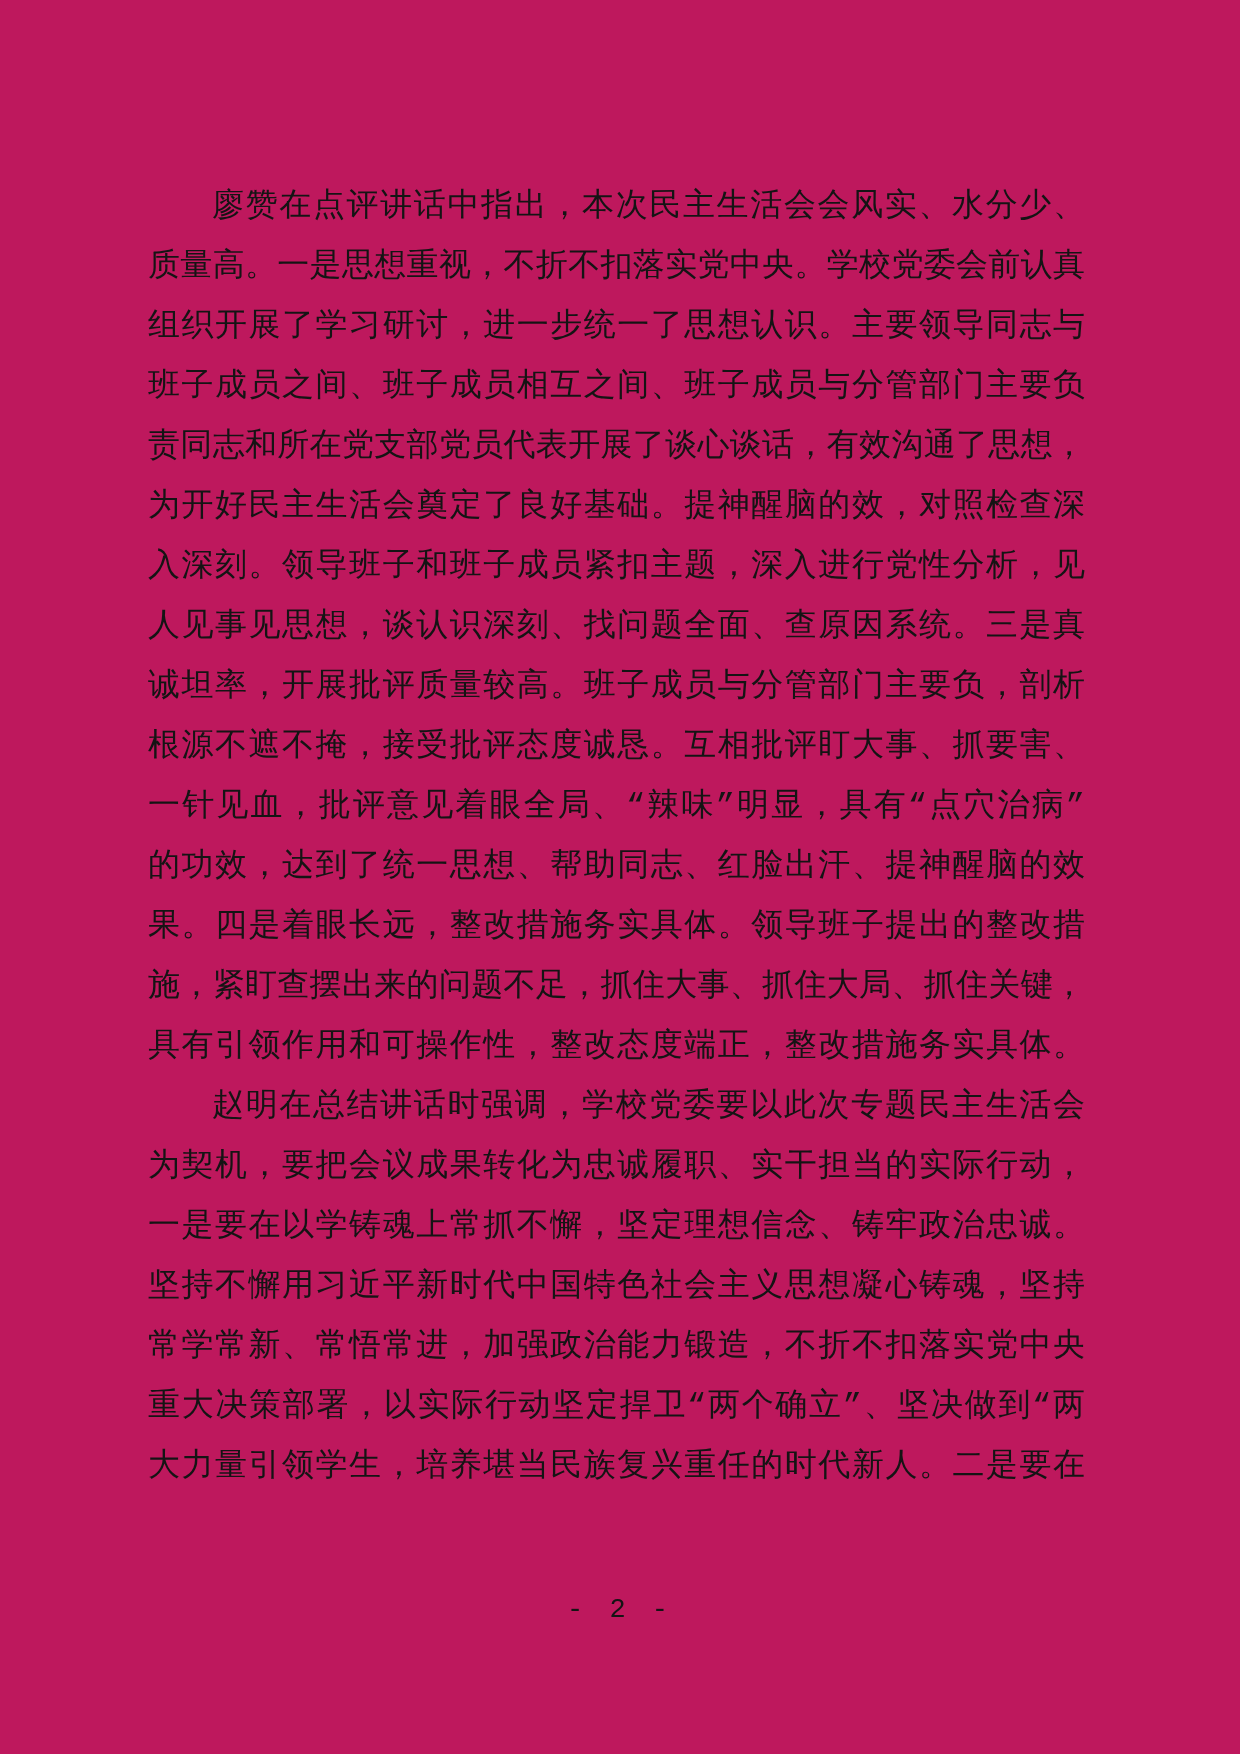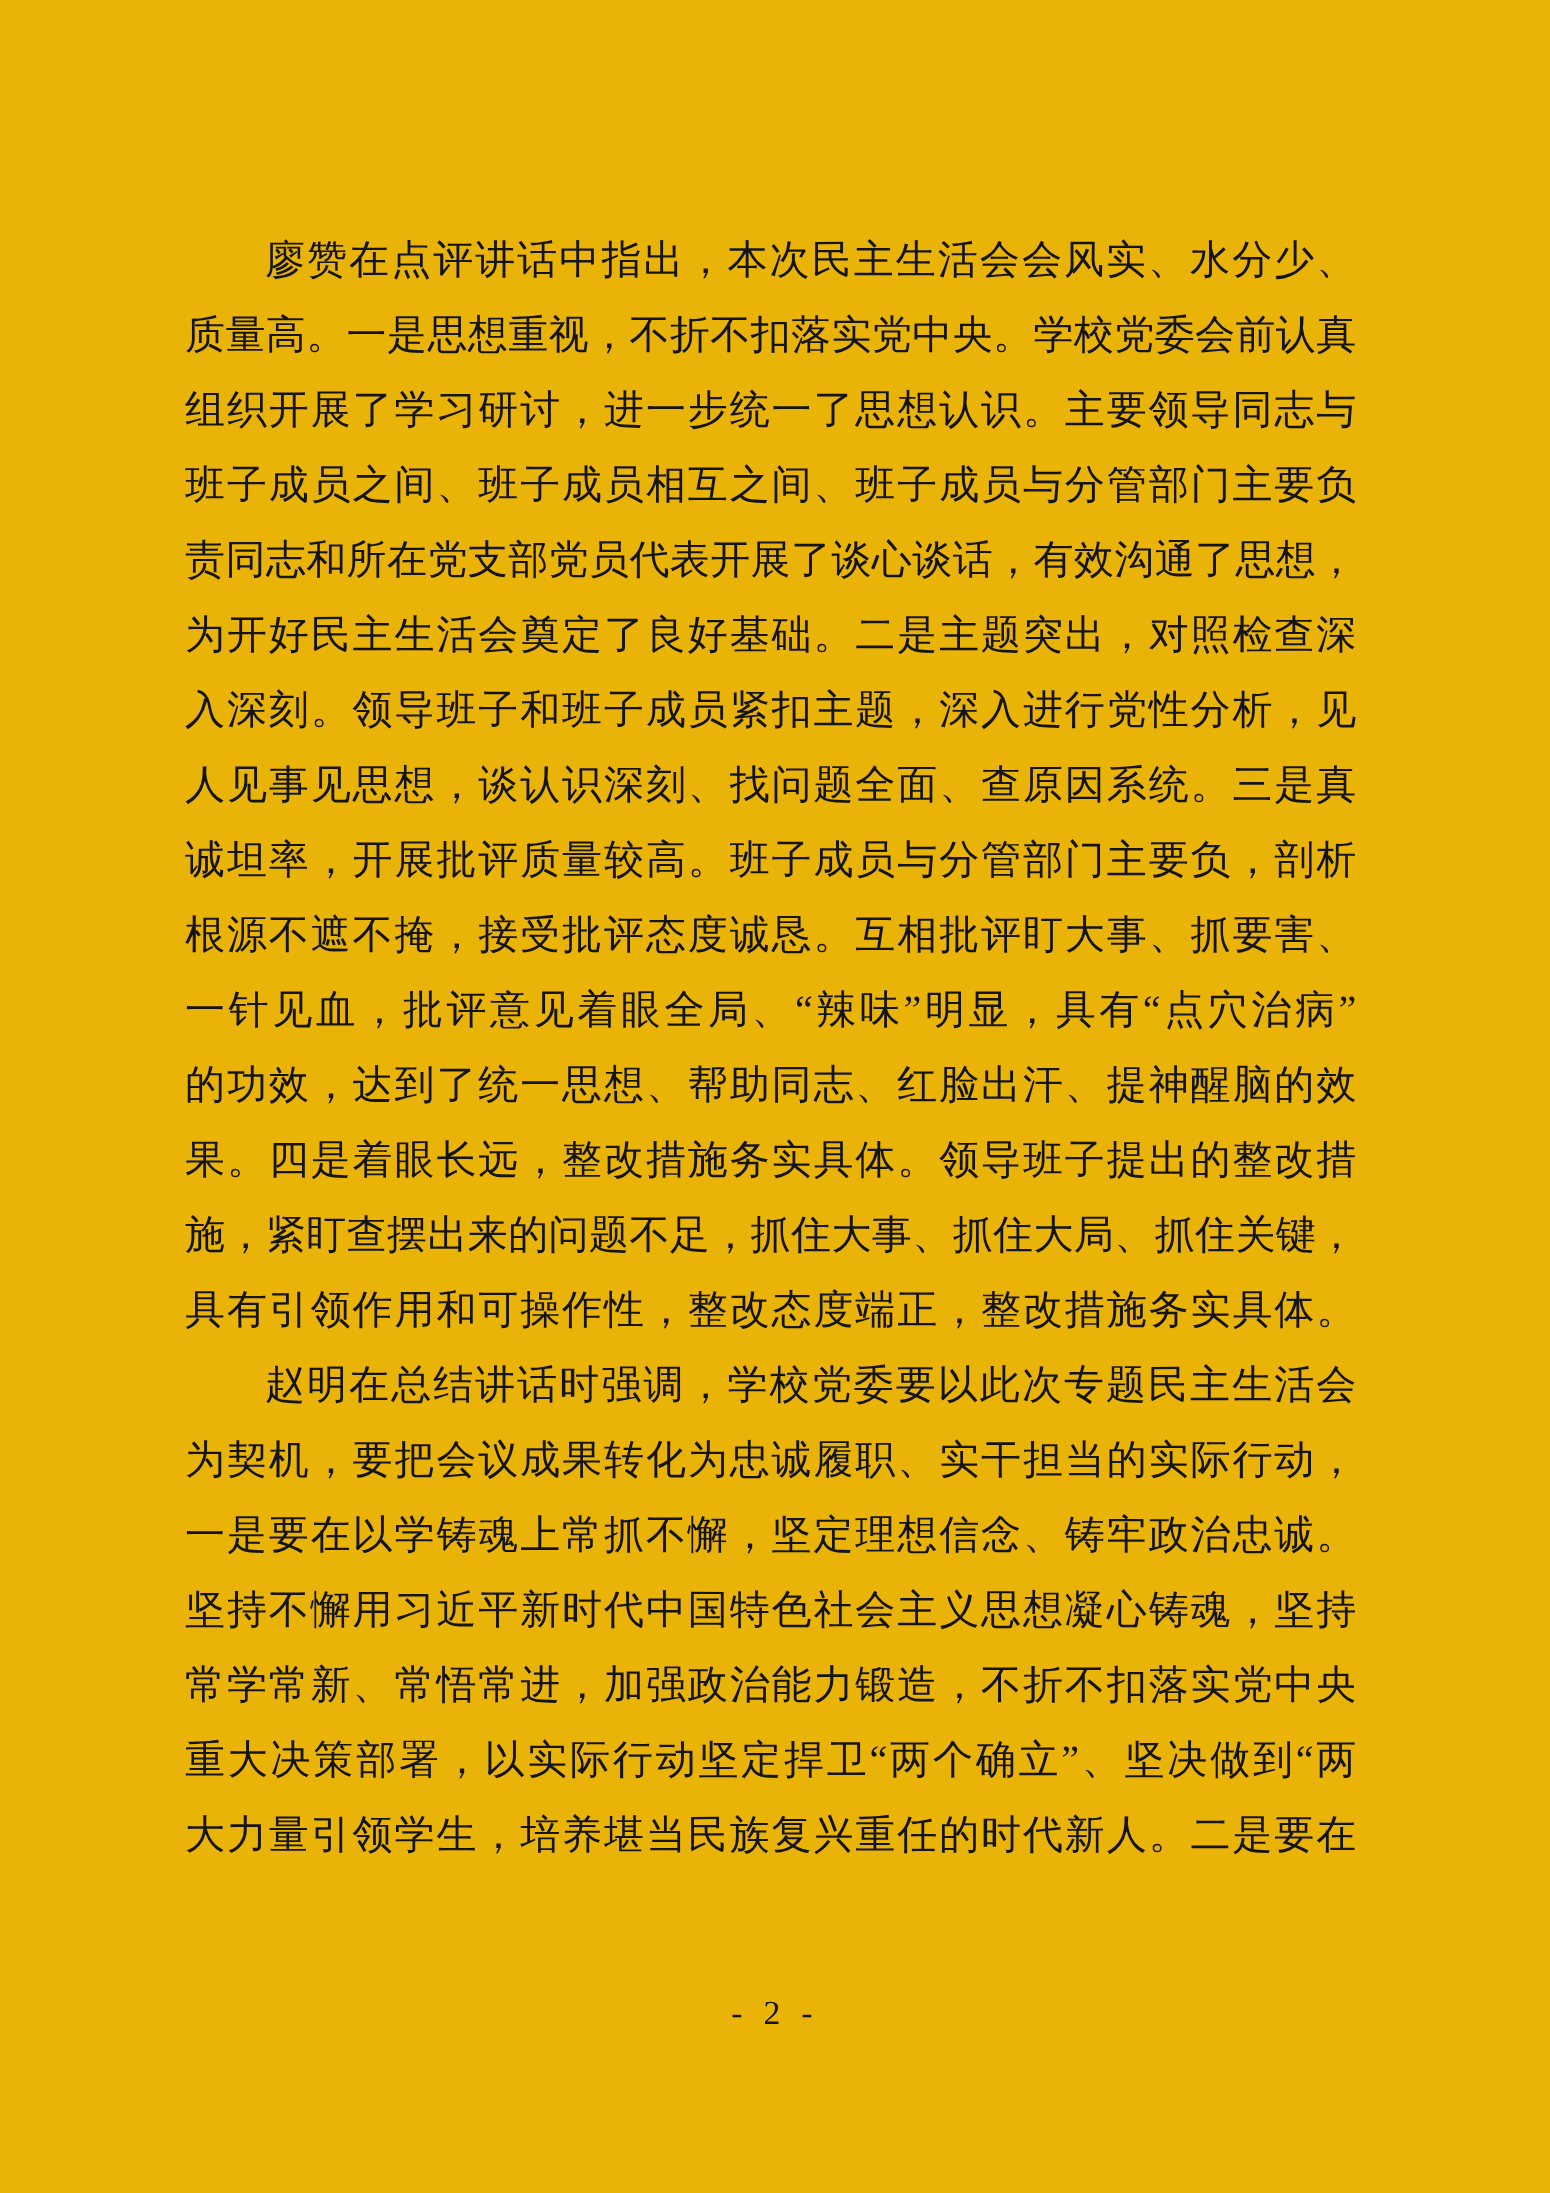--- a/index.html
+++ b/index.html
@@ -4,23 +4,23 @@
 <style>
   html, body {
     margin: 0;
     padding: 0;
     background: #ffffff;
   }
   .page {
     position: relative;
     width: 1240px;
     height: 1754px;
-    background: #eab308;
+    background: #be185d;
     overflow: hidden;
-    font-family: Liberation Serif, serif;
+    font-family: Liberation Mono, monospace;
     color: #141414;
   }
   .text-block {
     position: absolute;
     left: 148px;
     top: 177px;
     width: 937px;
   }
   .line {
     font-size: 32px;
@@ -48,21 +48,21 @@
 </head>
 <body>
 
 <div class="page">
   <div class="text-block">
     <div class="line indent">廖赞在点评讲话中指出，本次民主生活会会风实、水分少、</div>
     <div class="line">质量高。一是思想重视，不折不扣落实党中央。学校党委会前认真</div>
     <div class="line">组织开展了学习研讨，进一步统一了思想认识。主要领导同志与</div>
     <div class="line">班子成员之间、班子成员相互之间、班子成员与分管部门主要负</div>
     <div class="line">责同志和所在党支部党员代表开展了谈心谈话，有效沟通了思想，</div>
-    <div class="line">为开好民主生活会奠定了良好基础。二是主题突出，对照检查深</div>
+    <div class="line">为开好民主生活会奠定了良好基础。提神醒脑的效，对照检查深</div>
     <div class="line">入深刻。领导班子和班子成员紧扣主题，深入进行党性分析，见</div>
     <div class="line">人见事见思想，谈认识深刻、找问题全面、查原因系统。三是真</div>
     <div class="line">诚坦率，开展批评质量较高。班子成员与分管部门主要负，剖析</div>
     <div class="line">根源不遮不掩，接受批评态度诚恳。互相批评盯大事、抓要害、</div>
     <div class="line">一针见血，批评意见着眼全局、“辣味”明显，具有“点穴治病”</div>
     <div class="line">的功效，达到了统一思想、帮助同志、红脸出汗、提神醒脑的效</div>
     <div class="line">果。四是着眼长远，整改措施务实具体。领导班子提出的整改措</div>
     <div class="line">施，紧盯查摆出来的问题不足，抓住大事、抓住大局、抓住关键，</div>
     <div class="line">具有引领作用和可操作性，整改态度端正，整改措施务实具体。</div>
     <div class="line indent">赵明在总结讲话时强调，学校党委要以此次专题民主生活会</div>

